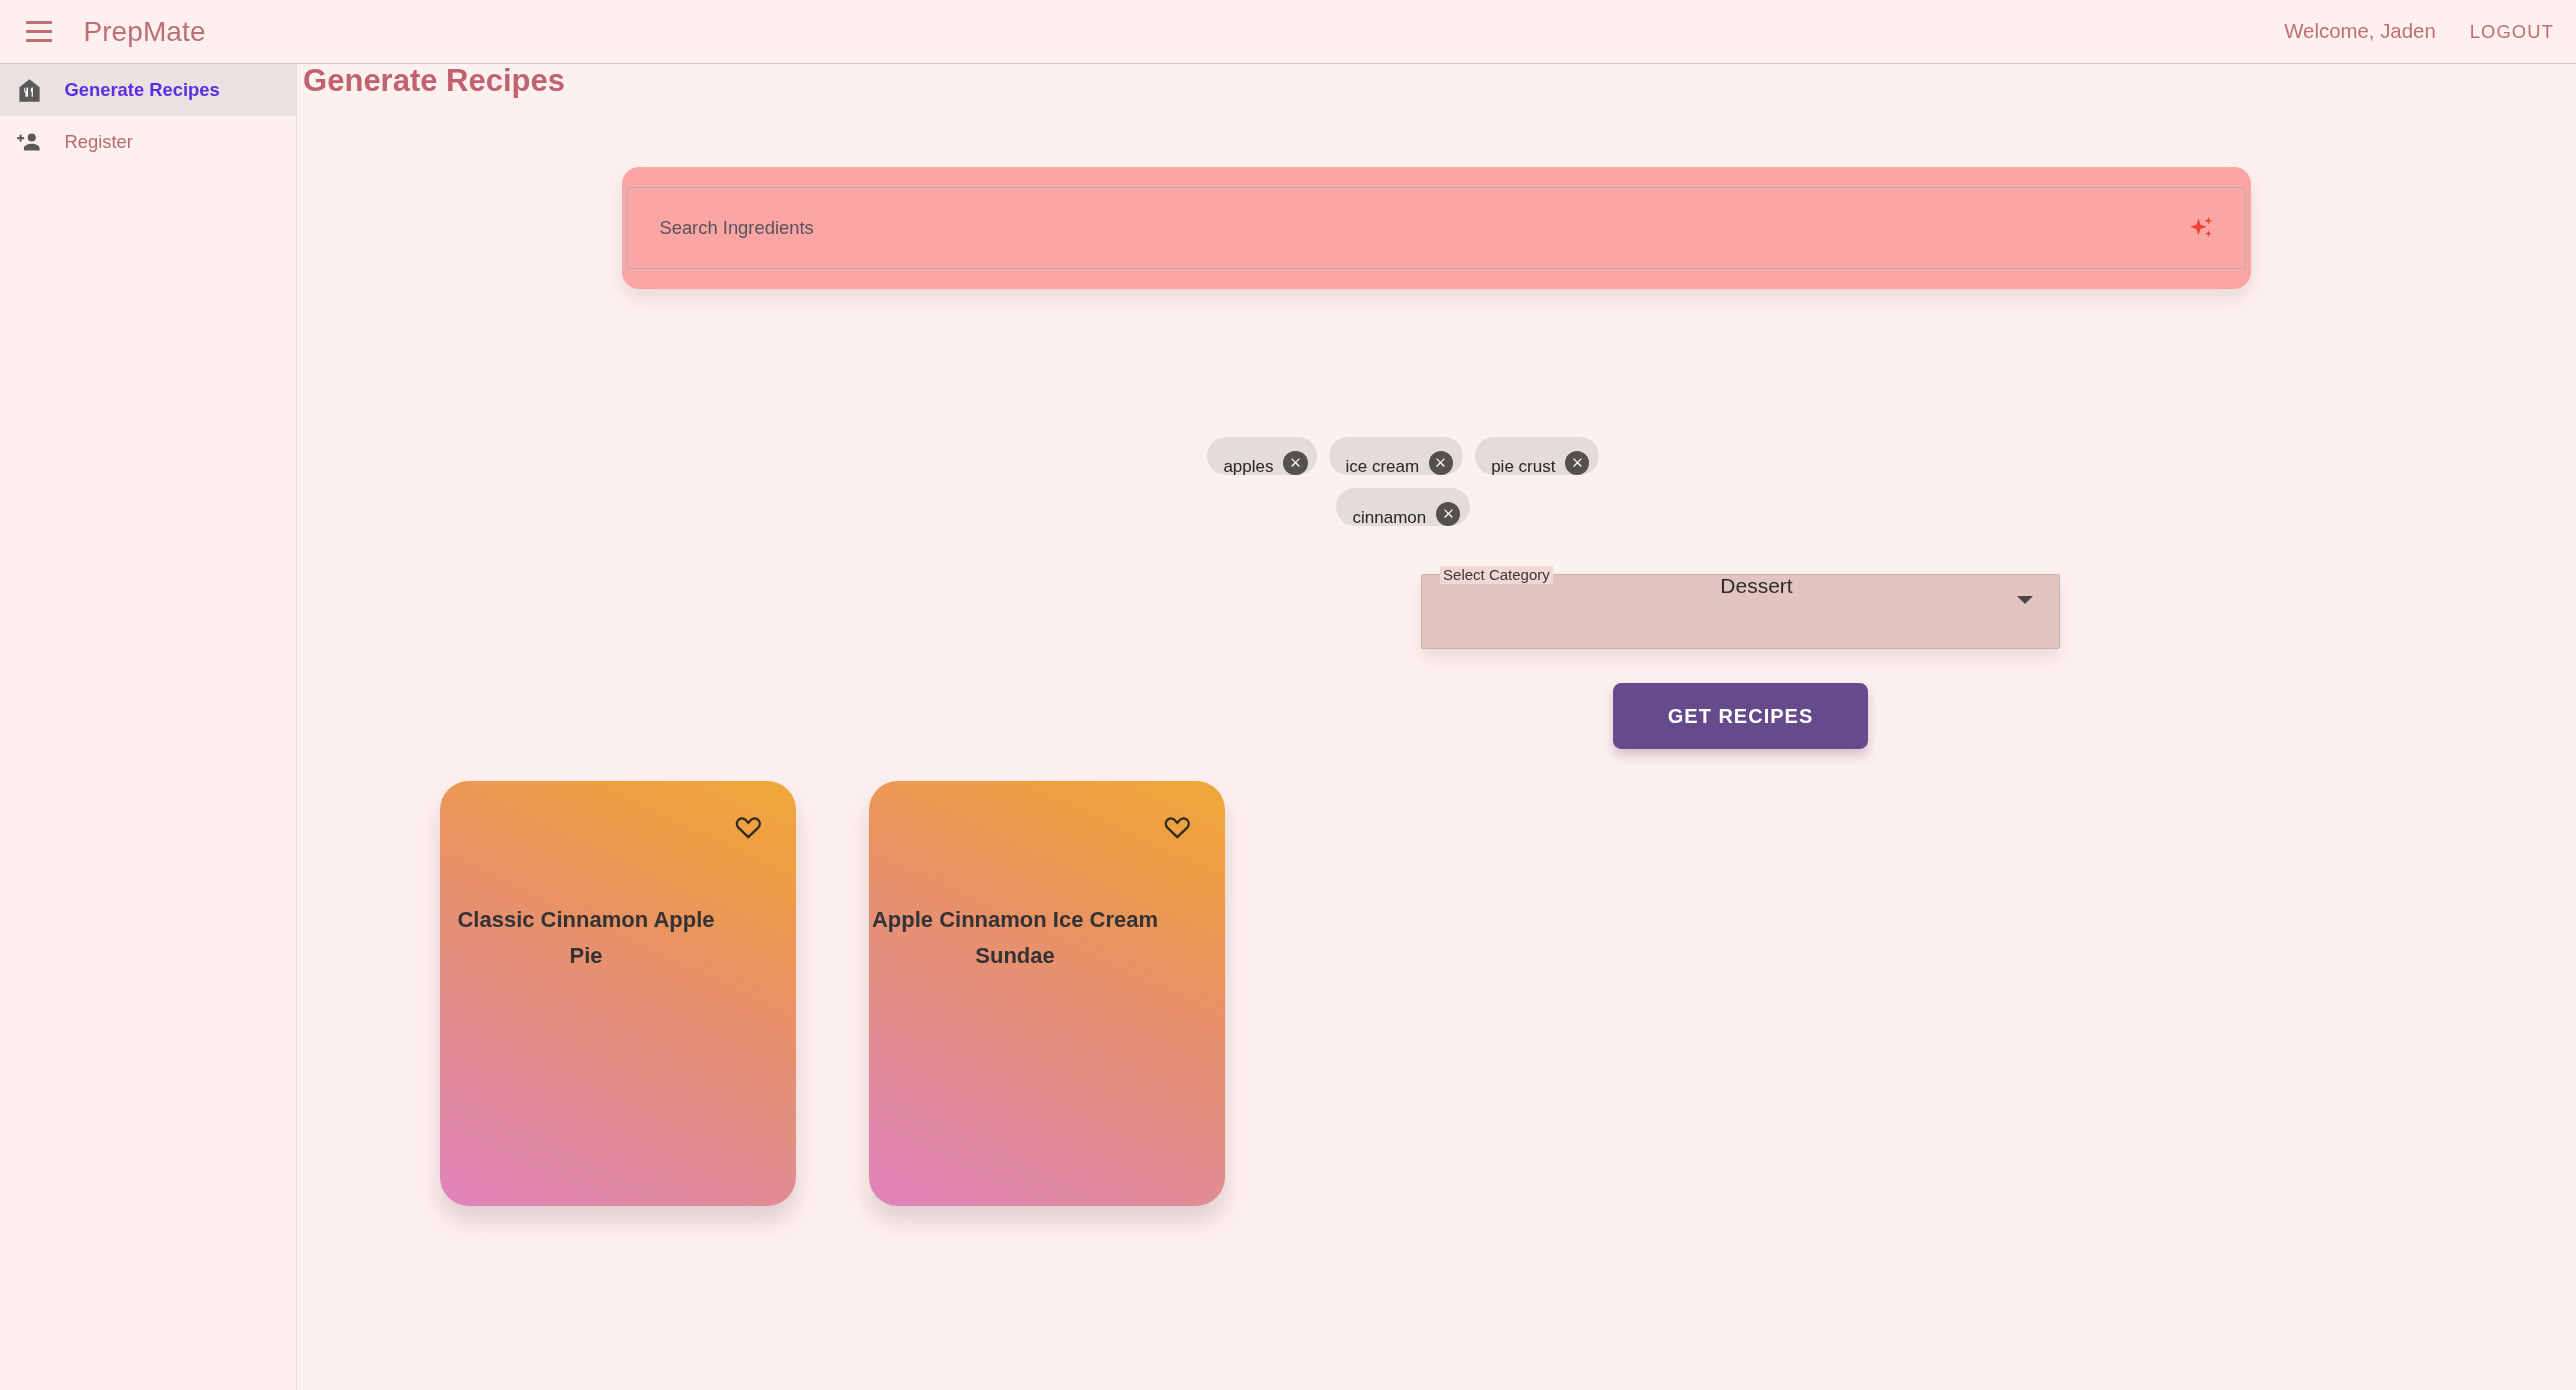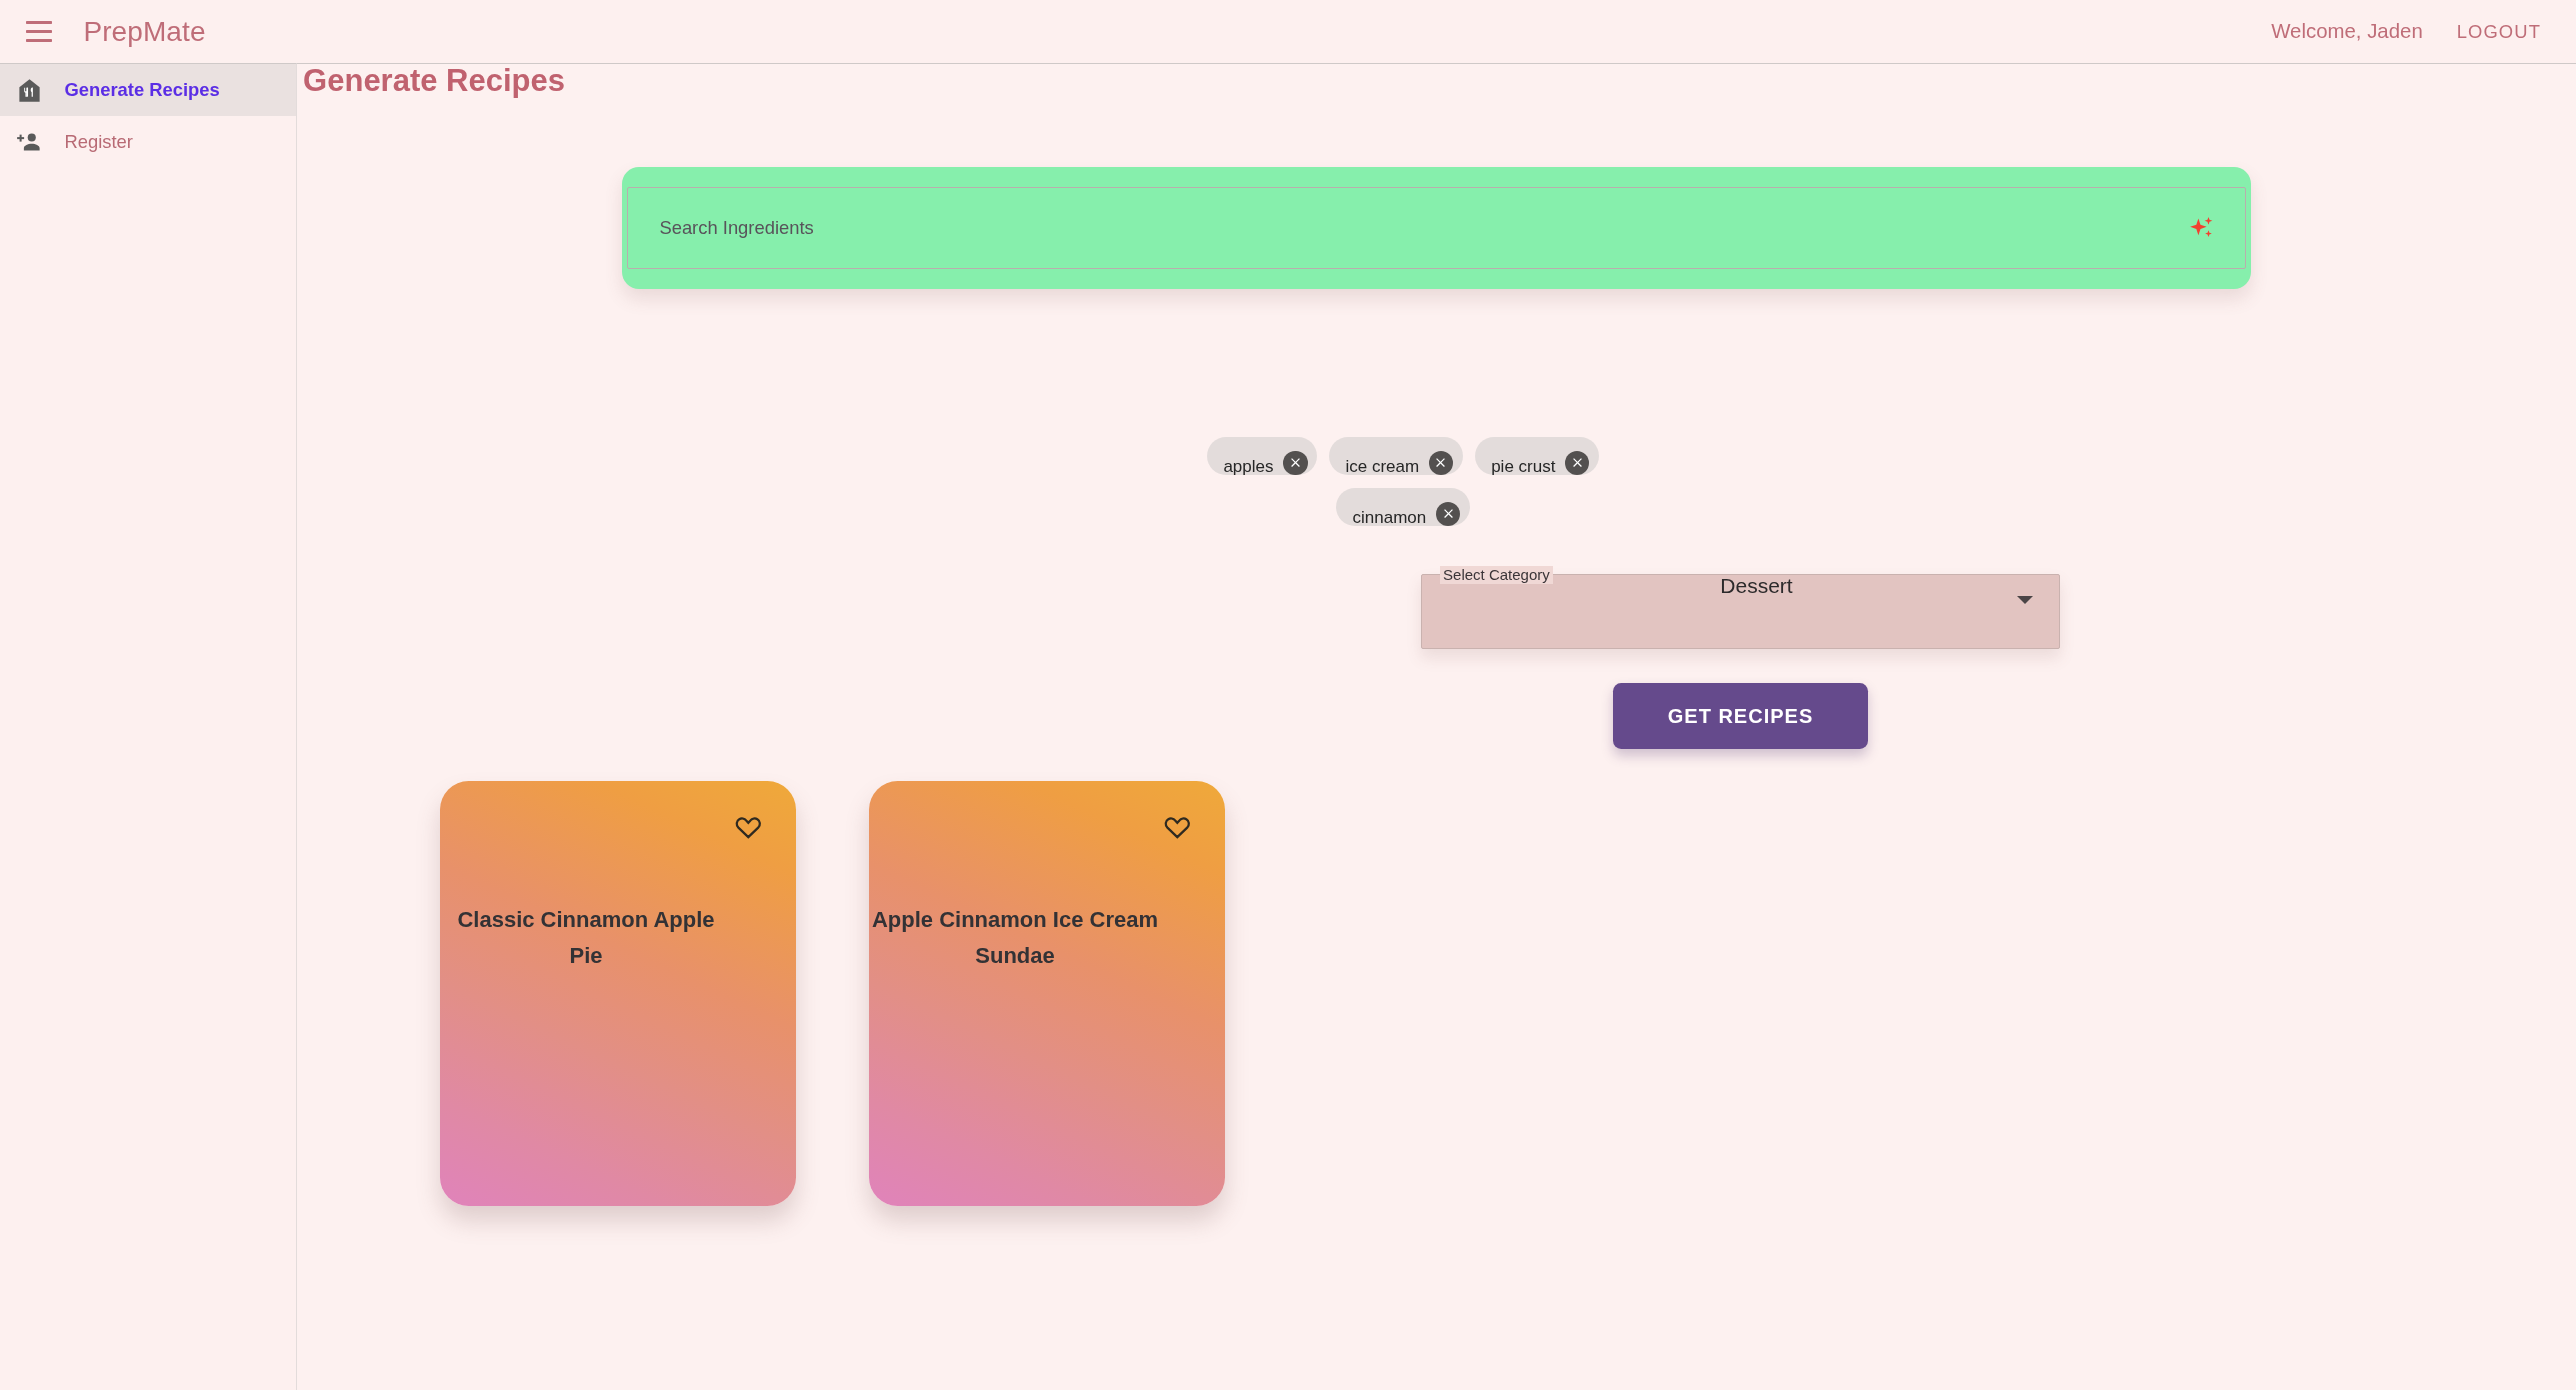--- a/index.html
+++ b/index.html
@@ -43,21 +43,21 @@
     font-size: 28px;
     color: #bf6d78;
     letter-spacing: 0.1px;
     line-height: 1;
   }
   .appbar-right {
     margin-left: auto;
     display: flex;
     align-items: center;
     gap: 34px;
-    margin-right: 35px;
+    margin-right: 22px;
   }
   .welcome {
     font-size: 20.4px;
     color: #bf6d78;
   }
   .logout {
     font-size: 18.4px;
     letter-spacing: 1.1px;
     color: #bf6d78;
     cursor: pointer;
@@ -122,21 +122,21 @@
     line-height: 1;
   }
 
   
   .search-wrap {
     position: absolute;
     top: 103px;
     left: 325px;
     width: 1629px;
     height: 122px;
-    background: #86efac;
+    background: #fca5a5;
     border-radius: 17px;
     box-shadow: 0 9.5px 17.7px rgba(120, 80, 80, 0.14);
     padding: 0 5.4px;
     display: flex;
     align-items: center;
   }
   .search-inner {
     position: relative;
     width: 100%;
     height: 82px;

